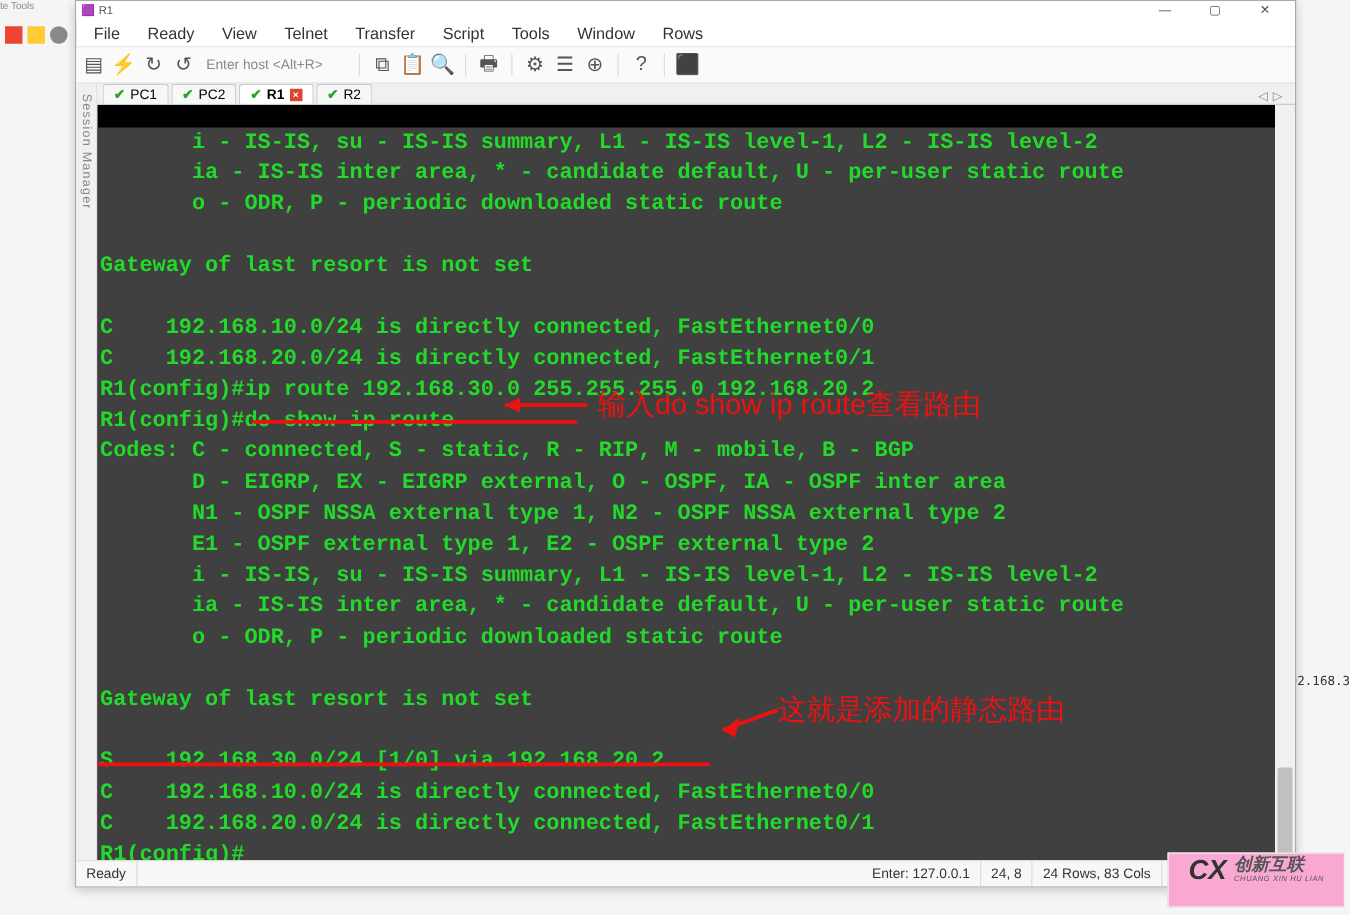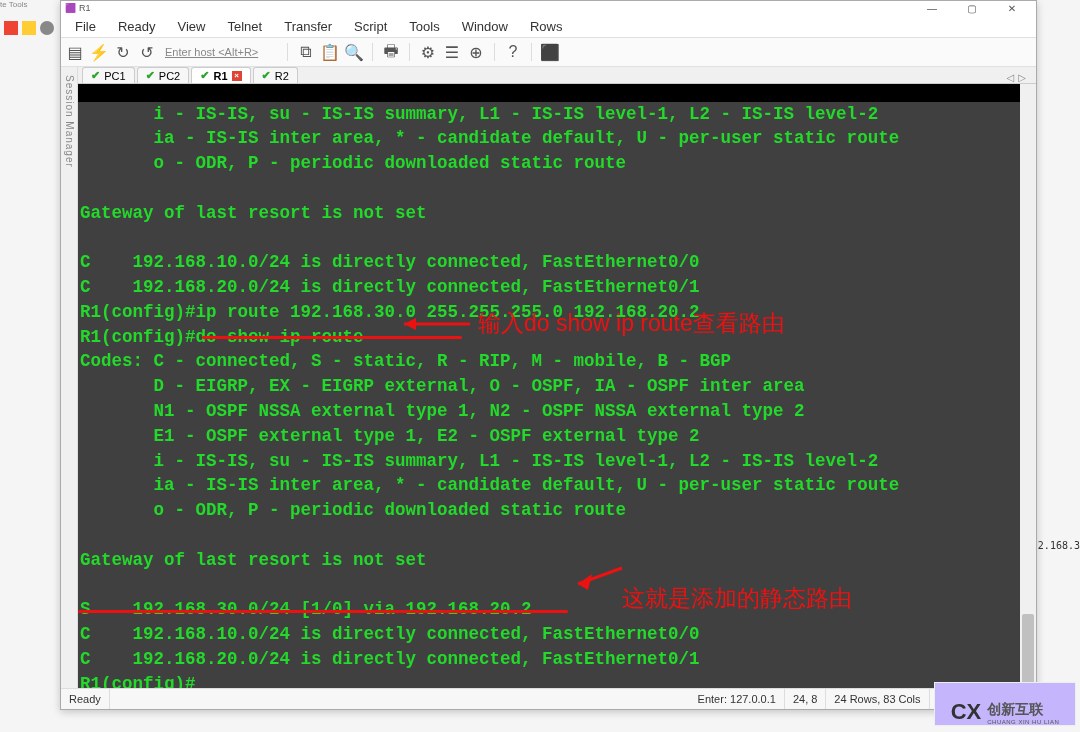--- a/index.html
+++ b/index.html
@@ -112,21 +112,20 @@
     width: 1px;
     height: 18px;
     background: #ddd;
     margin: 0 2px;
   }
   .host-input {
     width: 110px;
     font-size: 11px;
     color: #888;
     padding: 1px 2px;
-    text-decoration: underline;
   }
   .body-row {
     flex: 1;
     display: flex;
     overflow: hidden;
     position: relative;
   }
   .session-mgr {
     width: 16px;
     background: #f0f0f0;
@@ -257,27 +256,28 @@
   .arrow {
     position:absolute;
     pointer-events:none;
   }
   .watermark {
     position: absolute;
     bottom: 6px;
     right: 4px;
     width: 140px;
     height: 42px;
-    background: #c4b5fd;
+    background: #f9a8d4;
     display:flex;
-    align-items:flex-end;
+    align-items:flex-start;
     justify-content:center;
     font-size:11px;
     color:#555;
     border:1px solid #eee;
+    font-style:italic;
   }
   .watermark .big { font-size:22px; font-weight:bold; color:#333; margin-right:6px;}
   .bg-toolbar {
     position:absolute;
     top:14px;
     left:0;
     height:28px;
     width:60px;
     display:flex;
     align-items:center;
@@ -407,21 +407,21 @@
         <svg class="arrow" style="top:230px; left:316px;" width="80" height="20">
           <line x1="10" y1="10" x2="76" y2="10" stroke="#e11" stroke-width="3"></line>
           <polygon points="10,10 22,4 22,16" fill="#e11"></polygon>
         </svg>
         <div class="annotation" style="top:224px; left:400px;">输入do show ip route查看路由</div>
 
         <svg class="arrow" style="top:478px; left:490px;" width="60" height="30">
           <line x1="10" y1="22" x2="54" y2="6" stroke="#e11" stroke-width="3"></line>
           <polygon points="10,22 24,12 20,28" fill="#e11"></polygon>
         </svg>
-        <div class="annotation" style="top:468px; left:544px;margin-top:31px;">这就是添加的静态路由</div>
+        <div class="annotation" style="top:468px; left:544px;">这就是添加的静态路由</div>
         <div class="underline1" style="top:526px; left:0px; width:490px; height:3px;"></div>
       </div>
     </div>
   </div>
 
   <div class="status-bar">
     <div class="cell">Ready</div>
     <div class="spacer"></div>
     <div class="cell">Enter: 127.0.0.1</div>
     <div class="cell">24,  8</div>

